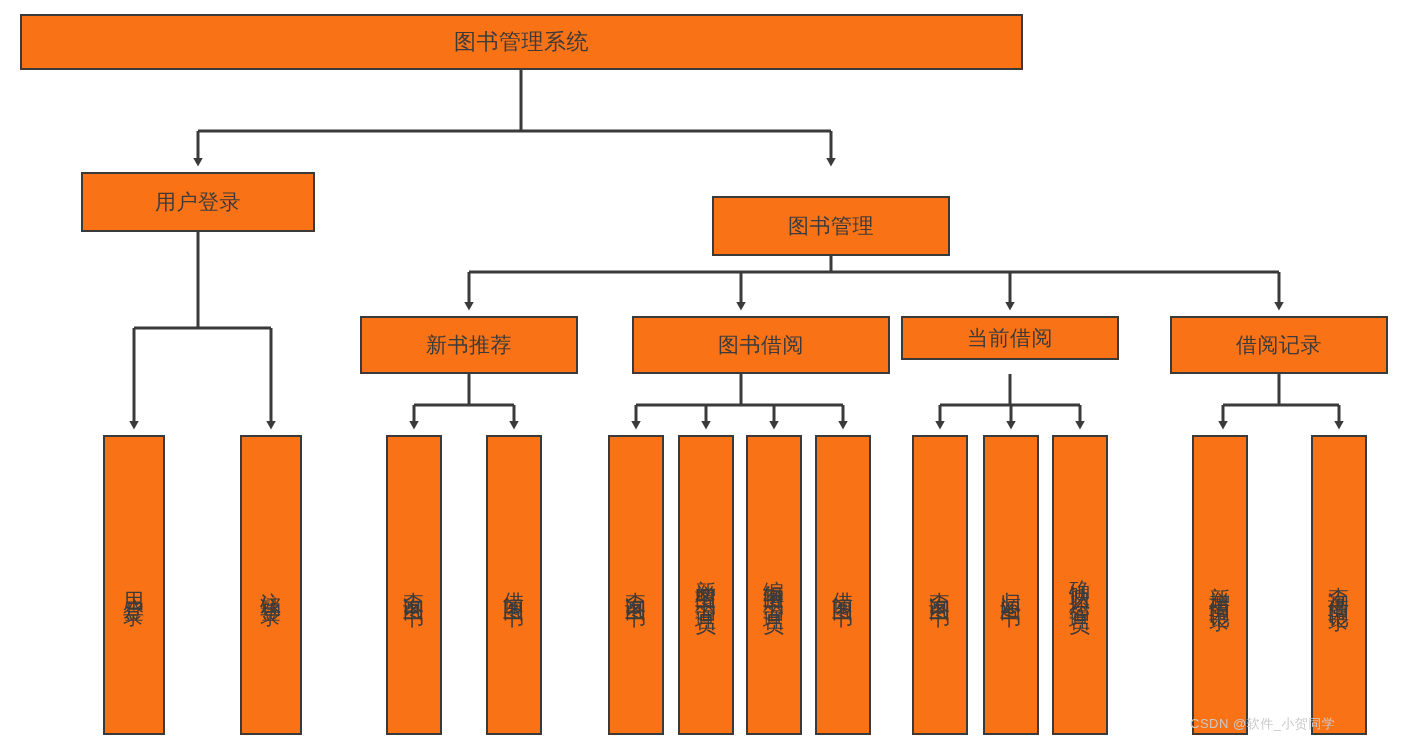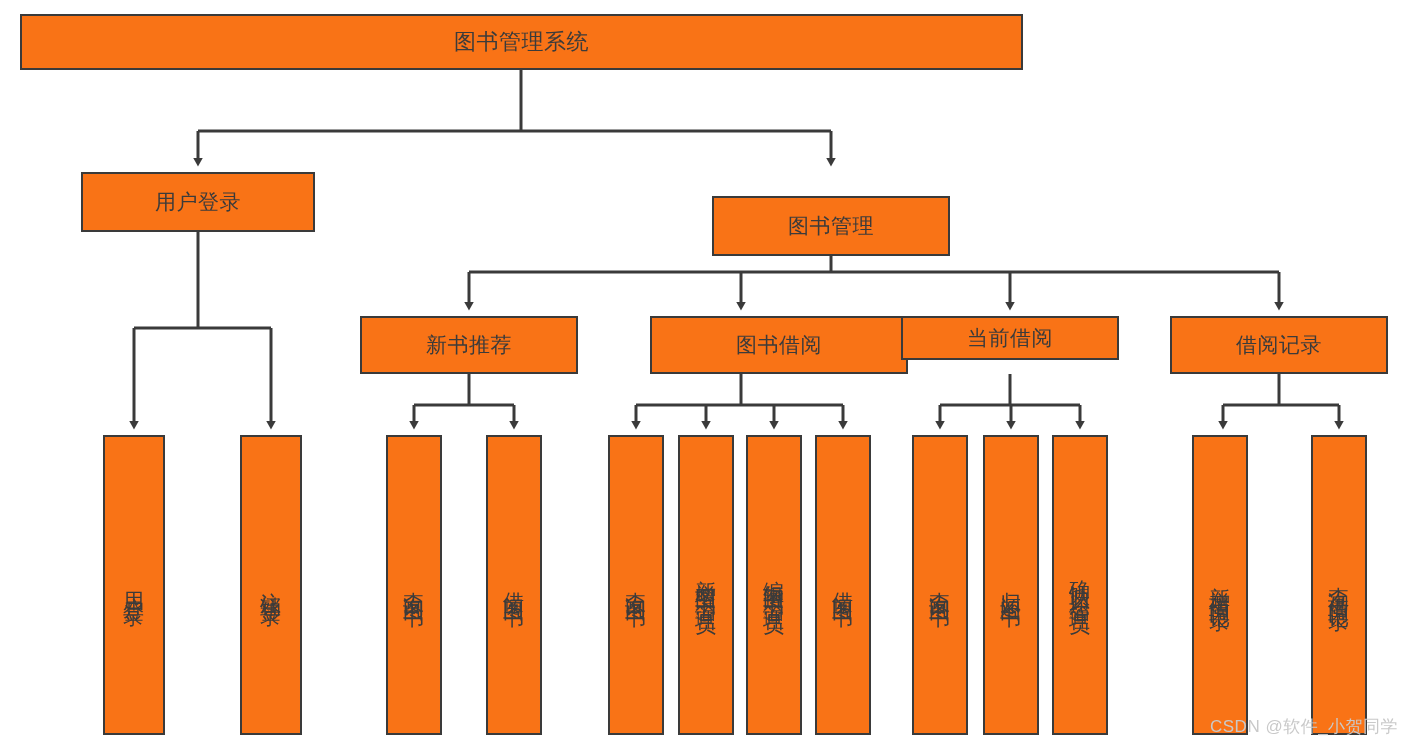--- a/index.html
+++ b/index.html
@@ -49,25 +49,24 @@
     white-space: nowrap;
     letter-spacing: 5px;
     line-height: 1;
   }
   .node.root {
     font-size: 22px;
   }
   .watermark {
     position: absolute;
     color: #c9c9c9;
-    font-size: 17px;
+    font-size: 13px;
     letter-spacing: 0.5px;
     white-space: nowrap;
     user-select: none;
-    margin-left: 20px;
   }
 </style>
 </head>
 <body>
 
 <div id="canvas">
 
   <svg id="edges" viewBox="0 0 1405 747" xmlns="http://www.w3.org/2000/svg">
     <defs>
       <marker id="arrow" markerWidth="9" markerHeight="10" refX="0.5" refY="5" orient="auto" markerUnits="userSpaceOnUse">
@@ -127,21 +126,21 @@
   </div>
 
   <div class="node h" style="left:712px; top:172px; width:238px; height:60px;margin-top:24px;">
     <span>图书管理</span>
   </div>
 
   <div class="node h" style="left:360px; top:316px; width:218px; height:58px;justify-content:center;">
     <span>新书推荐</span>
   </div>
 
-  <div class="node h" style="left:632px; top:316px; width:258px; height:58px;margin-left:18px;">
+  <div class="node h" style="left:632px; top:316px; width:258px; height:58px;">
     <span>图书借阅</span>
   </div>
 
   <div class="node h" style="left:901px; top:316px; width:218px; height:44px;">
     <span>当前借阅</span>
   </div>
 
   <div class="node h" style="left:1170px; top:316px; width:218px; height:58px;text-align:center;">
     <span>借阅记录</span>
   </div>

